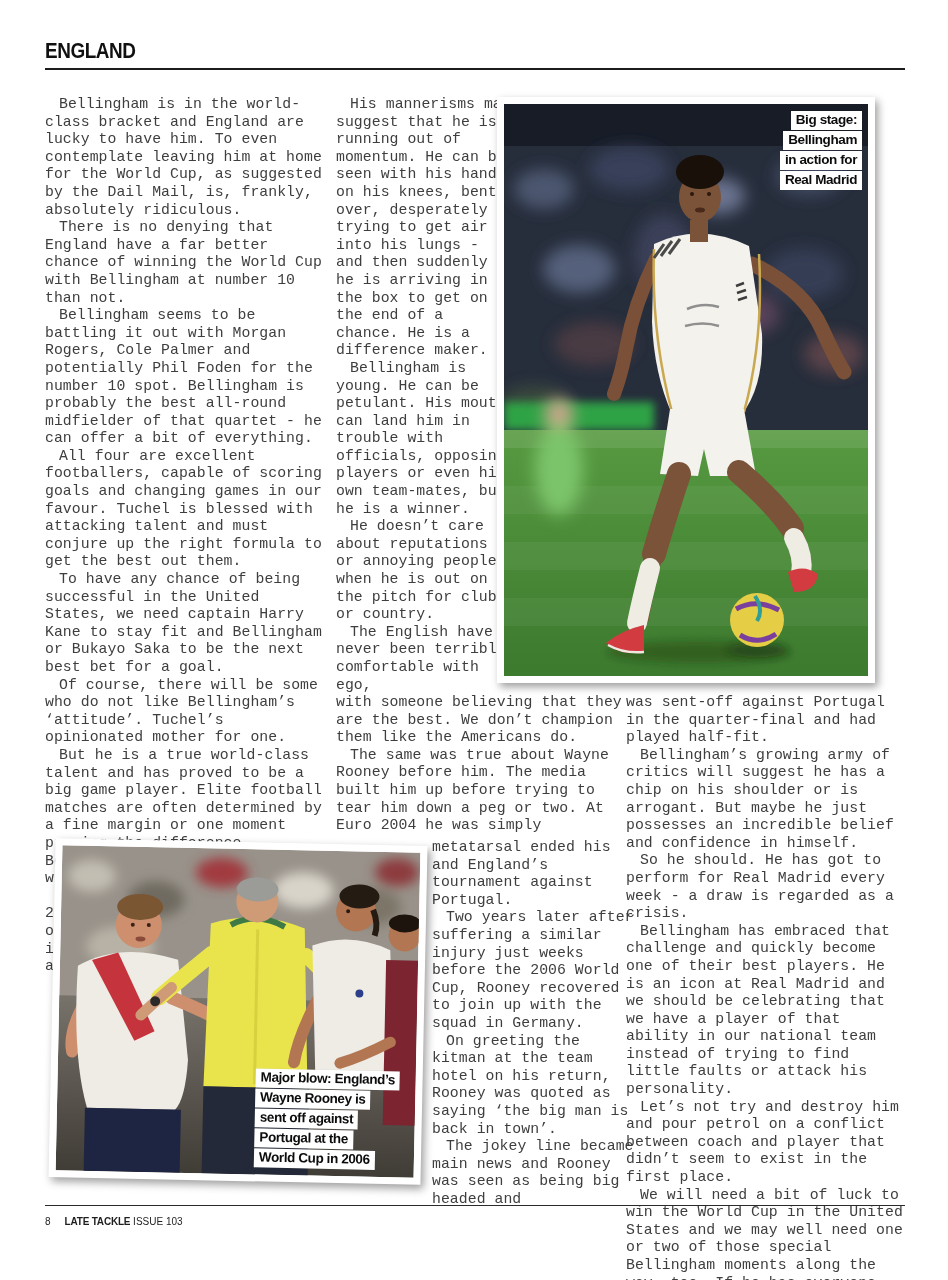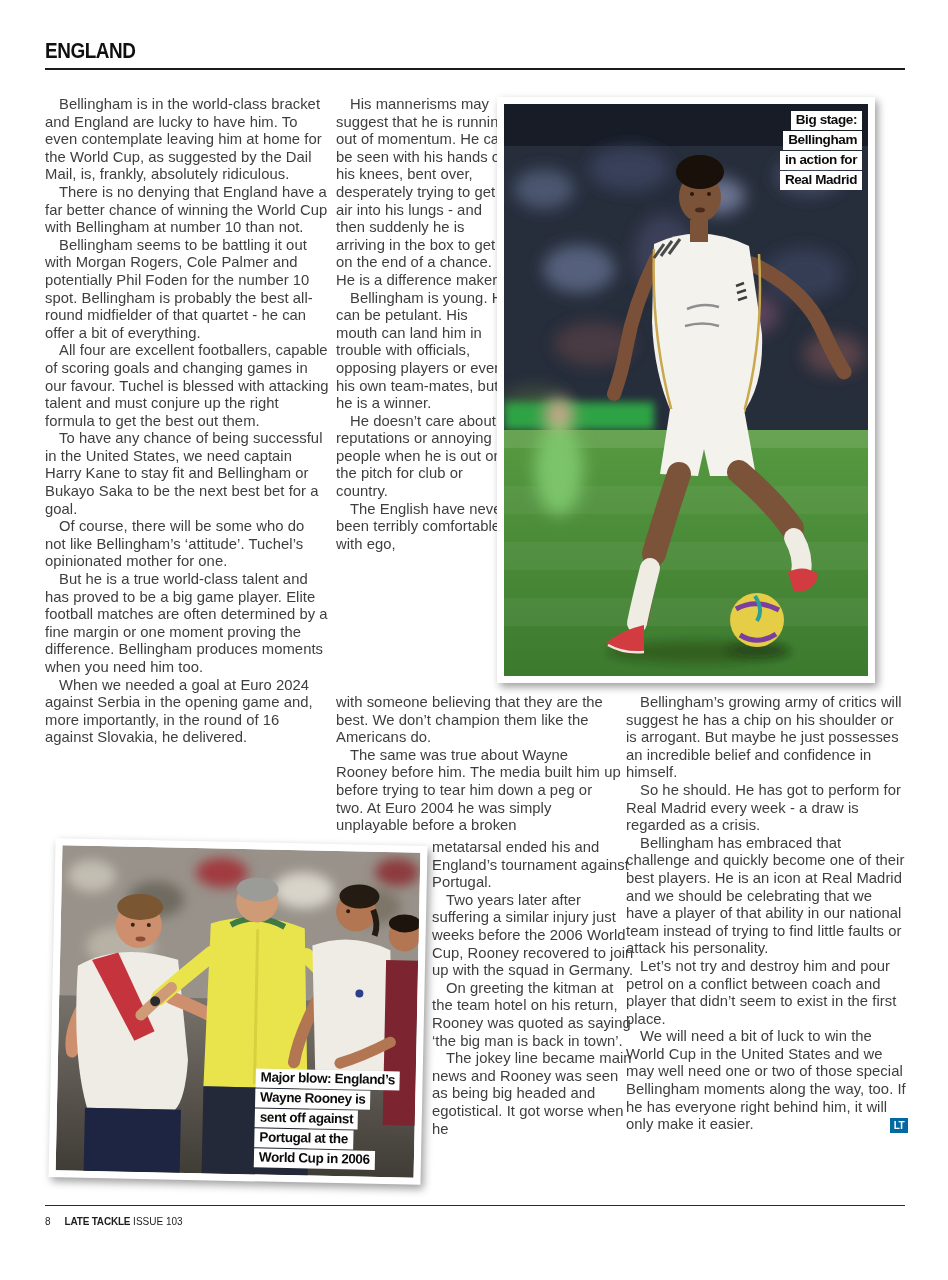--- a/index.html
+++ b/index.html
@@ -6,21 +6,21 @@
   body{width:948px;height:1280px;position:relative;overflow:hidden;
        font-family:"Liberation Sans", sans-serif;}
   .page{position:absolute;inset:0;background:#fff;}
 
   
   .section-title{position:absolute;left:45px;top:38px;margin:0;font-size:22px;font-weight:bold;
        color:#101010;letter-spacing:-0.5px;transform:scaleX(.86);transform-origin:left center;}
   .header-rule{position:absolute;left:45px;top:68px;width:860px;height:2px;background:#1c1c1c;}
 
   
-  .col{position:absolute;font-size:14.8px;line-height:17.6px;color:#3e3e3e;letter-spacing:.05px;}
+  .col{position:absolute;font-size:14.8px;line-height:17.6px;color:#3e3e3e;letter-spacing:.05px;font-family:Liberation Mono, monospace;}
   .col p{margin:0;text-indent:14px;}
   .col p.cont{text-indent:0;}
   .col1{left:45px;top:96px;width:284px;}
   .col2-top{left:336px;top:96px;width:176px;height:598px;overflow:hidden;}
   .col2-mid{left:336px;top:694px;width:287px;height:142px;overflow:hidden;}
   .col2-bottom{left:432px;top:839px;width:202px;height:368px;overflow:hidden;}
   .col3{left:626px;top:694px;width:282px;}
 
   .endmark{position:absolute;right:0;bottom:1px;width:18px;height:15px;background:#0369a1;
        color:#fff;font-weight:bold;font-size:10px;line-height:15px;text-align:center;
@@ -77,20 +77,21 @@
   </section>
 
   <section class="col col2-bottom">
     <p class="cont">metatarsal ended his and England’s tournament against Portugal.</p>
     <p>Two years later after suffering a similar injury just weeks before the 2006 World Cup, Rooney recovered to join up with the squad in Germany.</p>
     <p>On greeting the kitman at the team hotel on his return, Rooney was quoted as saying ‘the big man is back in town’.</p>
     <p>The jokey line became main news and Rooney was seen as being big headed and egotistical. It got worse when he</p>
   </section>
 
   <section class="col col3" style="position:absolute;">
+    <p class="cont">was sent-off against Portugal in the quarter-final and had played half-fit.</p>
     <p>Bellingham’s growing army of critics will suggest he has a chip on his shoulder or is arrogant. But maybe he just possesses an incredible belief and confidence in himself.</p>
     <p>So he should. He has got to perform for Real Madrid every week - a draw is regarded as a crisis.</p>
     <p>Bellingham has embraced that challenge and quickly become one of their best players. He is an icon at Real Madrid and we should be celebrating that we have a player of that ability in our national team instead of trying to find little faults or attack his personality.</p>
     <p>Let’s not try and destroy him and pour petrol on a conflict between coach and player that didn’t seem to exist in the first place.</p>
     <p>We will need a bit of luck to win the World Cup in the United States and we may well need one or two of those special Bellingham moments along the way, too. If he has everyone right behind him, it will only make it easier.</p>
     <span class="endmark">LT</span>
   </section>
 
   <figure class="photo photo-bellingham">
     <svg width="364" height="572" viewBox="0 0 364 572">

